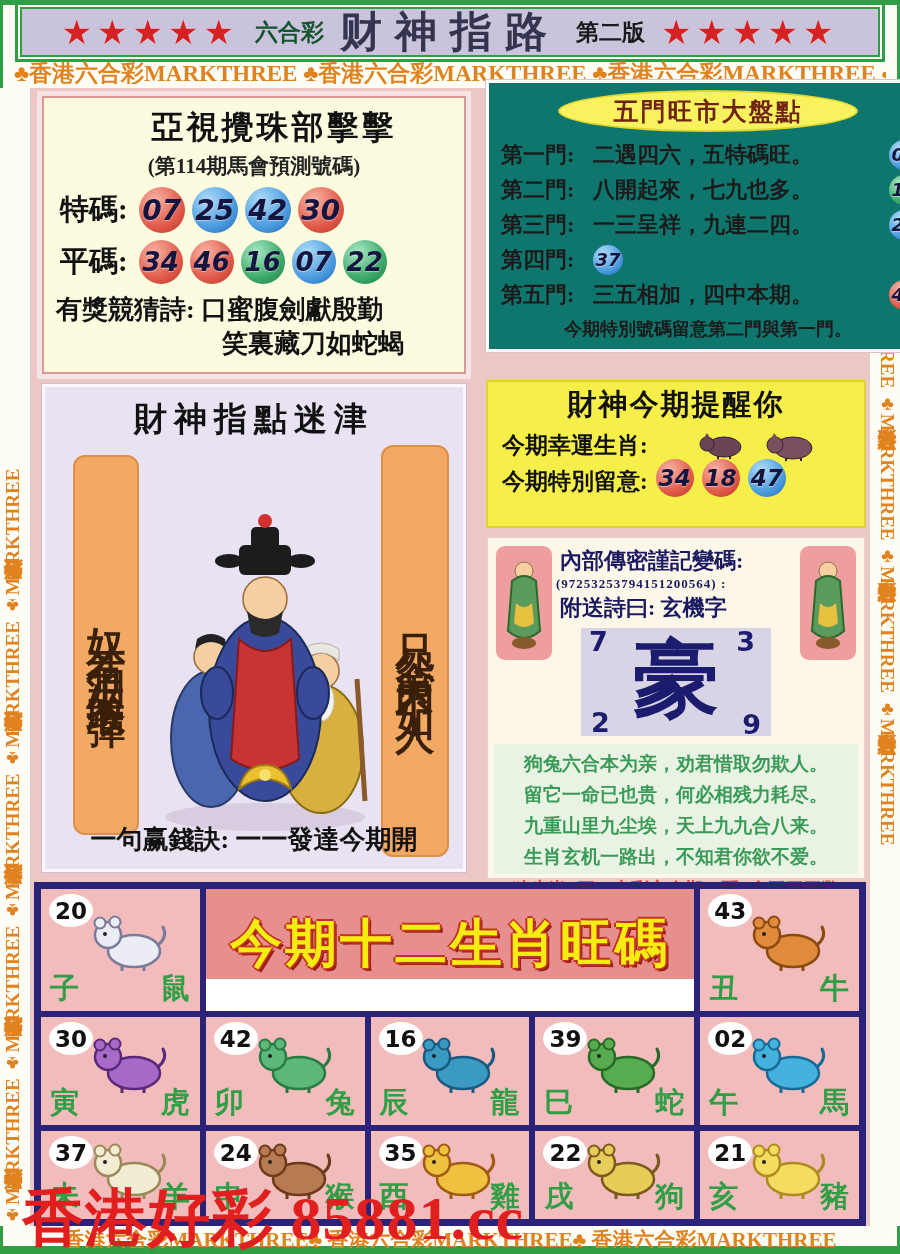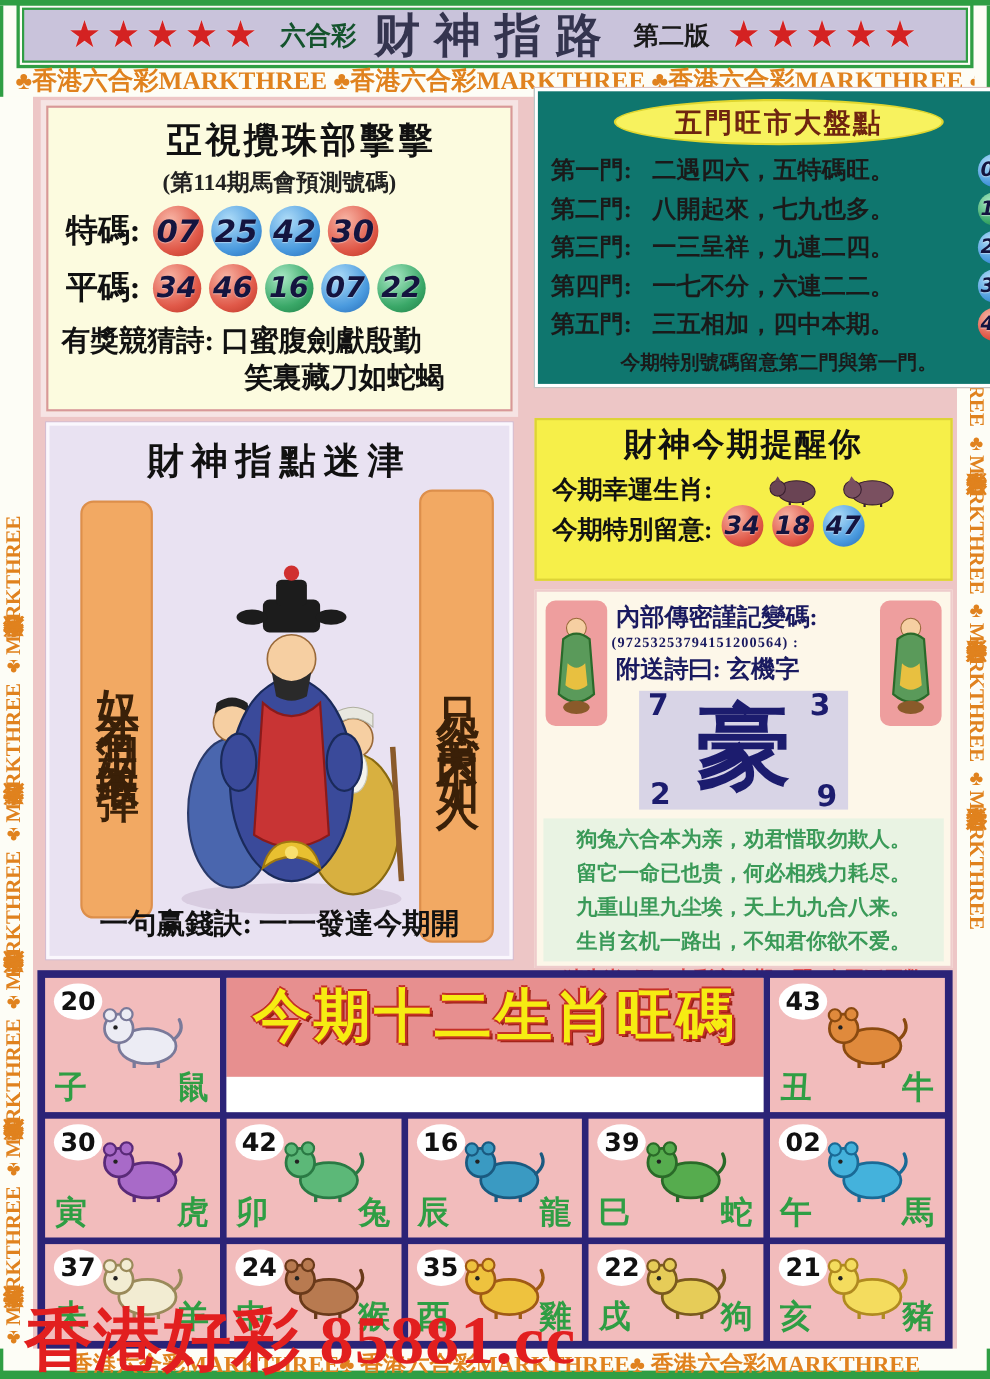--- a/index.html
+++ b/index.html
@@ -99,21 +99,21 @@
          display:grid;grid-template-columns:repeat(5,1fr);grid-template-rows:122px 108px 88px;
          gap:6px;padding:7px;box-sizing:border-box;}
   .zcell{position:relative;background:#f2bcbc;overflow:hidden;}
   .znum{position:absolute;left:8px;top:5px;width:44px;height:33px;background:#fff;border-radius:50%;
         display:flex;align-items:center;justify-content:center;font-size:23px;font-weight:bold;
         color:#111;font-family:"DejaVu Sans",sans-serif;}
   .zbranch{position:absolute;left:9px;bottom:2px;font-size:29px;font-weight:bold;color:#2f9e44;}
   .zanimal{position:absolute;right:10px;bottom:2px;font-size:29px;font-weight:bold;color:#2f9e44;}
   .zsvg{position:absolute;left:54%;top:42%;transform:translate(-50%,-50%);}
   #zbanner{grid-column:2/5;grid-row:1;background:#fff;display:flex;flex-direction:column;}
-  .banner-top{flex:1;background:#e78f8f;display:flex;align-items:flex-start;justify-content:center;}
+  .banner-top{flex:1;background:#e78f8f;display:flex;align-items:flex-end;justify-content:center;}
   .banner-text{font-size:52px;font-weight:bold;color:#f6ec12;letter-spacing:3px;white-space:nowrap;
                text-shadow:2px 0 #c43026,-2px 0 #c43026,0 2px #c43026,0 -2px #c43026,3px 3px 0 #992015;}
   .banner-strip{height:32px;background:#fff;}
   
   #watermark{position:absolute;left:22px;top:1176px;font-size:62px;font-weight:bold;color:#e21f1f;
              white-space:nowrap;z-index:30;letter-spacing:1px;}
 </style>
 </head>
 <body>
 
@@ -178,21 +178,20 @@
           <span class="gtext">八開起來，七九也多。</span>
           <span class="ball green b30">16</span>
         </div>
         <div class="gate">
           <span class="glabel">第三門:</span>
           <span class="gtext">一三呈祥，九連二四。</span>
           <span class="ball blue b30">20</span>
         </div>
         <div class="gate">
           <span class="glabel">第四門:</span>
-          <span class="gtext">一七不分，六連二二。</span>
           <span class="ball blue b30">37</span>
         </div>
         <div class="gate">
           <span class="glabel">第五門:</span>
           <span class="gtext">三五相加，四中本期。</span>
           <span class="ball red b30">45</span>
         </div>
       </div>
     <div class="c-foot">今期特別號碼留意第二門與第一門。</div>
   </div>

